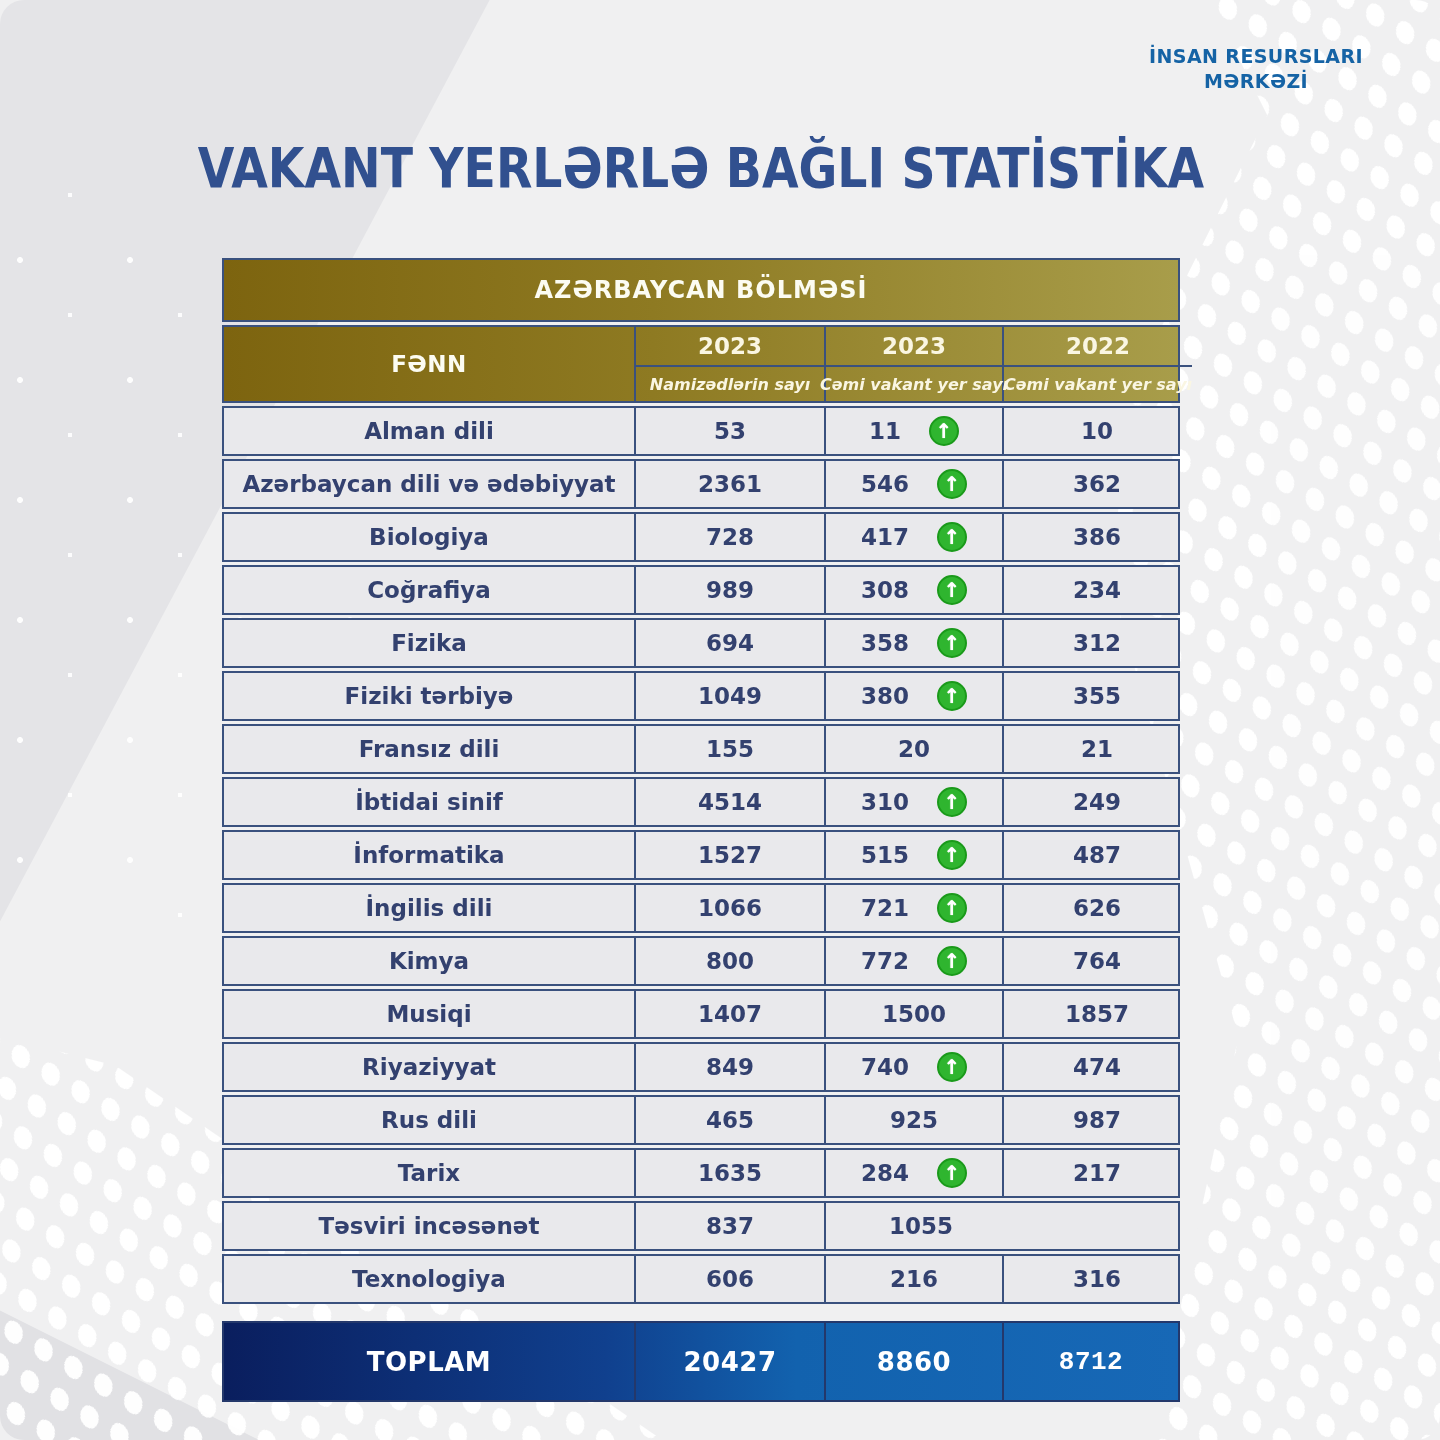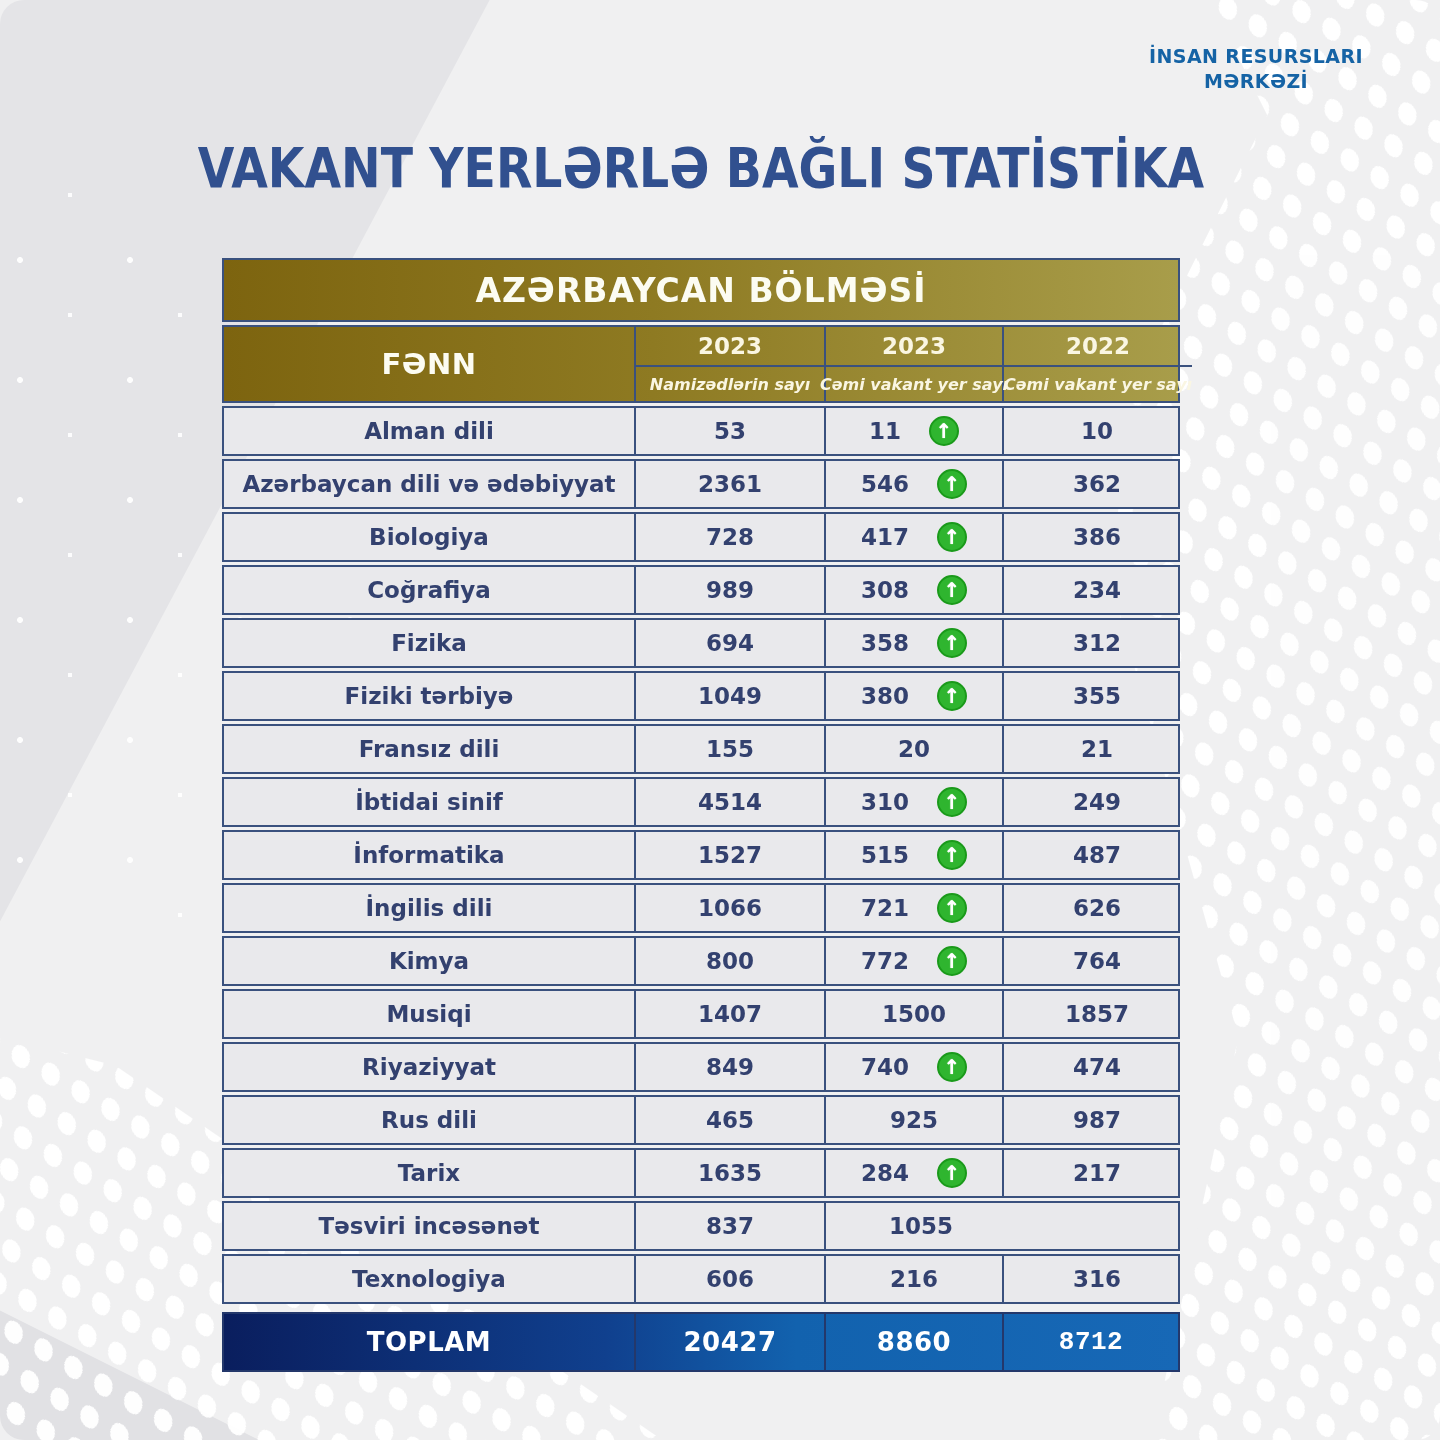--- a/index.html
+++ b/index.html
@@ -65,33 +65,33 @@
     white-space:nowrap;
   }
 
   
   .table{position:absolute;left:222px;top:258px;width:958px;}
   .table *{box-sizing:border-box;}
   .gold{background:linear-gradient(90deg,#7d640f 0%,#8e7a22 45%,#a89d4a 100%);}
   .banner{
     height:64px;border:2px solid #3a517e;
     display:flex;align-items:center;justify-content:center;
-    color:#fcfcf2;font-weight:bold;font-size:33px;letter-spacing:1px;
+    color:#fcfcf2;font-weight:bold;font-size:24px;letter-spacing:1px;
   }
   .head{
     margin-top:3px;
     border:2px solid #3a517e;
     display:grid;
     grid-template-columns:412px 190px 178px 1fr;
     grid-template-rows:40px 34px;
   }
   .head .subject-h{
     grid-row:1/3;grid-column:1;
     display:flex;align-items:center;justify-content:center;
-    color:#fcfcf2;font-weight:bold;font-size:29px;letter-spacing:.5px;
+    color:#fcfcf2;font-weight:bold;font-size:23px;letter-spacing:.5px;
     border-right:2px solid #3a517e;
   }
   .head .year{
     display:flex;align-items:center;justify-content:center;
     color:#faf6e2;font-weight:bold;font-size:23px;
     border-right:2px solid #3a517e;border-bottom:2px solid #3a517e;
   }
   .head .sub{
     display:flex;align-items:center;justify-content:center;
     color:#faf6e2;font-style:italic;font-weight:bold;font-size:16px;
@@ -115,21 +115,21 @@
   .cell.lastcol{border-right:none;padding-left:12px;}
   .cell.mid{gap:28px;}
   .up{
     width:30px;height:30px;border-radius:50%;
     background:#2fb52f;border:2px solid #1a9a1a;
     color:#ffffff;font-size:20px;font-weight:900;line-height:26px;
     display:flex;align-items:center;justify-content:center;
     text-shadow:0 0 1px #fff;
   }
   .total{
-    margin-top:8px;height:60px;
+    margin-top:17px;height:81px;
     border:2px solid #24386b;
     background:linear-gradient(90deg,#0a1e5e 0%,#10408e 40%,#1262ae 60%,#1768b6 100%);
     display:grid;
     grid-template-columns:412px 190px 178px 1fr;
   }
   .tcell{
     display:flex;align-items:center;justify-content:center;
     color:#ffffff;font-weight:bold;font-size:26px;letter-spacing:.5px;
     border-right:2px solid #24386b;
   }

